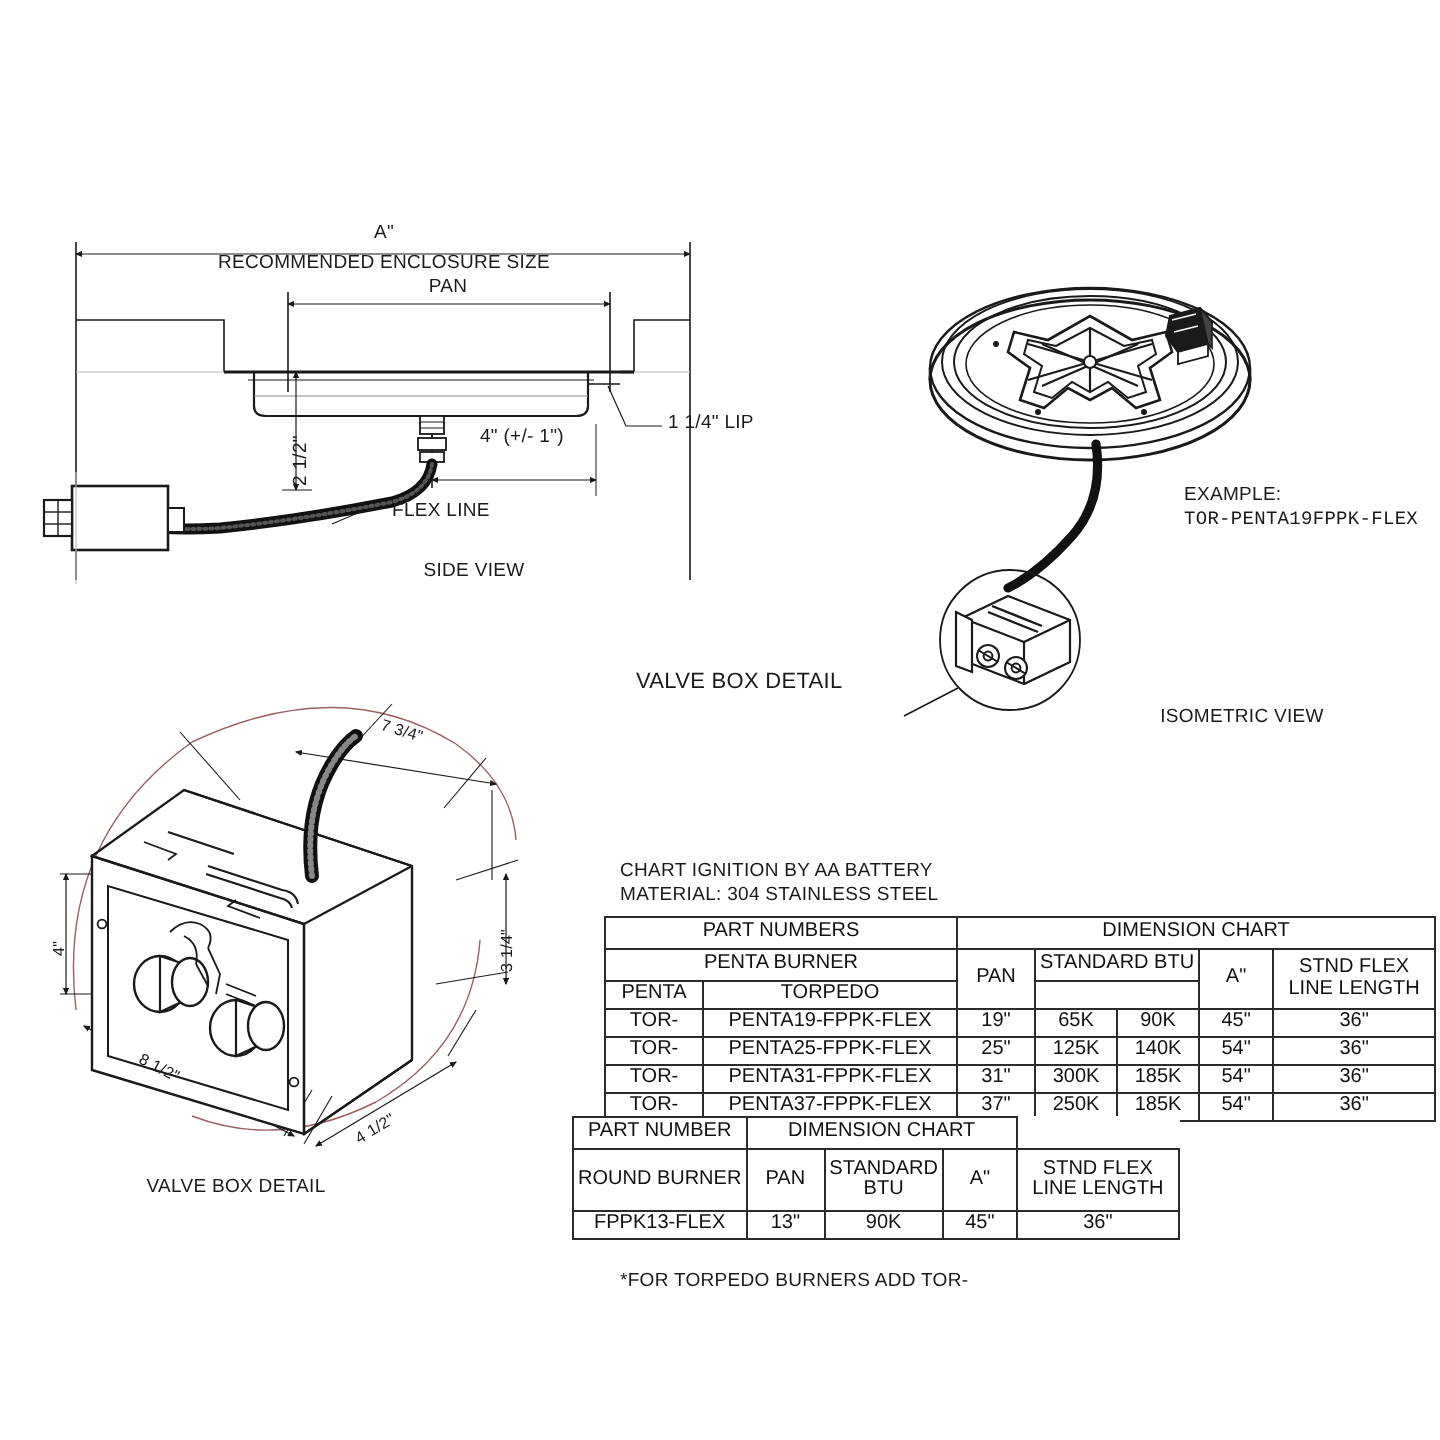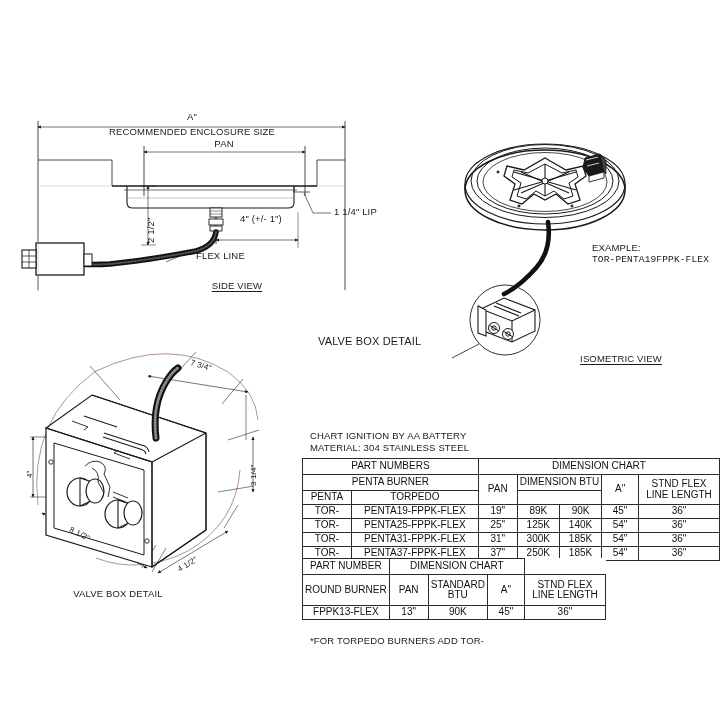--- a/index.html
+++ b/index.html
@@ -29,21 +29,21 @@
   .lbl {
     position: absolute;
     font-family: "Liberation Sans", sans-serif;
     font-size: 9.5px;
     letter-spacing: 0.15px;
     color: #1a1a1a;
     white-space: nowrap;
     line-height: 1.15;
   }
   .lbl.c { transform: translateX(-50%); }
-  .lbl.und { text-decoration: underline; text-underline-offset: 1.5px; }
+  .lbl.und { text-underline-offset: 1.5px; }
   .lbl.big { font-size: 11px; }
   .lbl.small { font-size: 8px; }
   .rot90 { transform-origin: 0 0; }
 
   
   .chart {
     position: absolute;
     border-collapse: collapse;
     font-family: Liberation Sans, sans-serif;
     font-size: 10px;
@@ -338,37 +338,37 @@
 
   <table class="chart" style="left:302px; top:458px;">
     <tbody>
       <tr>
         <td class="pfx" colspan="2" rowspan="1" style="height:15px;">PART NUMBERS</td>
         <td colspan="5" style="height:15px;">DIMENSION CHART</td>
       </tr>
       <tr>
         <td class="pfx" colspan="2" rowspan="1" style="height:15px;">PENTA BURNER</td>
         <td class="pan" rowspan="2">PAN</td>
-        <td colspan="2">DIMENSION BTU</td>
+        <td colspan="2">STANDARD BTU</td>
         <td class="a" rowspan="2">A"</td>
         <td class="flex" rowspan="2">
           <span>STND FLEX</span><br>
           <span>LINE LENGTH</span>
         </td>
       </tr>
       <tr>
         <td class="btu">PENTA</td>
         <td class="btu">TORPEDO</td>
       </tr>
 
       <tr>
         <td class="pfx">TOR-</td>
         <td class="pnum">PENTA19-FPPK-FLEX</td>
         <td>19"</td>
-        <td>89K</td>
+        <td>65K</td>
         <td>90K</td>
         <td>45"</td>
         <td>36"</td>
       </tr>
       <tr>
         <td class="pfx">TOR-</td>
         <td class="pnum">PENTA25-FPPK-FLEX</td>
         <td>25"</td>
         <td>125K</td>
         <td>140K</td>
@@ -389,21 +389,21 @@
         <td class="pnum">PENTA37-FPPK-FLEX</td>
         <td>37"</td>
         <td>250K</td>
         <td>185K</td>
         <td>54"</td>
         <td>36"</td>
       </tr>
     </tbody>
   </table>
 
-  <table class="chart" style="left:302px; top:558px;">
+  <table class="chart" style="left:286px; top:558px;">
     <tbody>
       <tr>
         <td class="pfx" colspan="2" style="height:15px;">PART NUMBER</td>
         <td colspan="4" style="height:15px;">DIMENSION CHART</td>
       </tr>
       <tr>
         <td class="pfx" colspan="2" rowspan="2" style="height:30px;">ROUND BURNER</td>
         <td class="pan" rowspan="2">PAN</td>
         <td colspan="2" rowspan="2" class="tall">
           <span>STANDARD</span><br>

